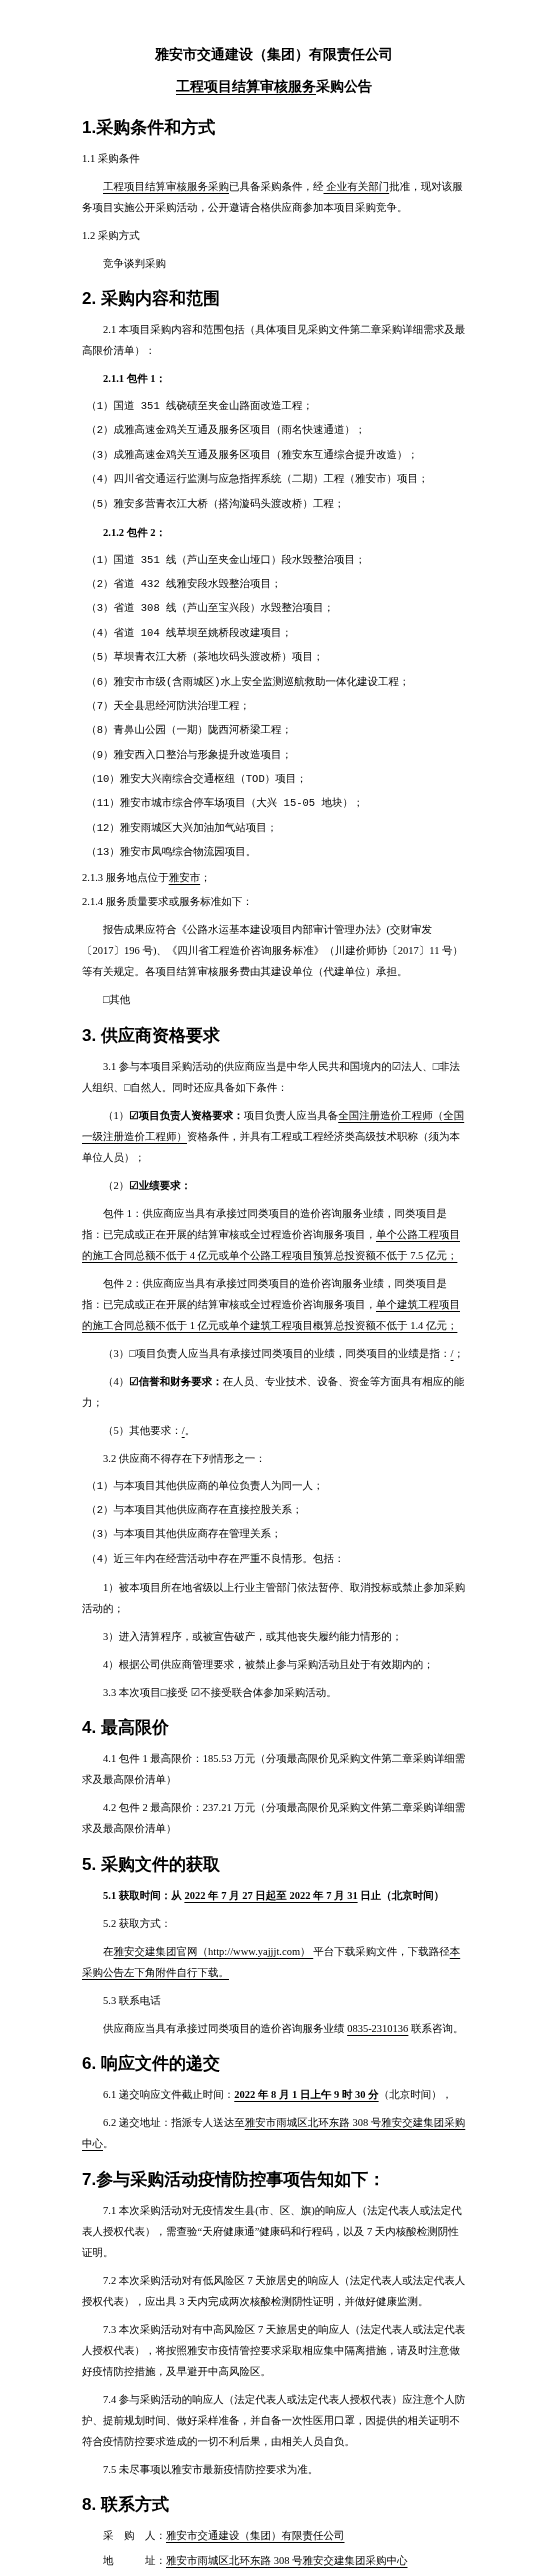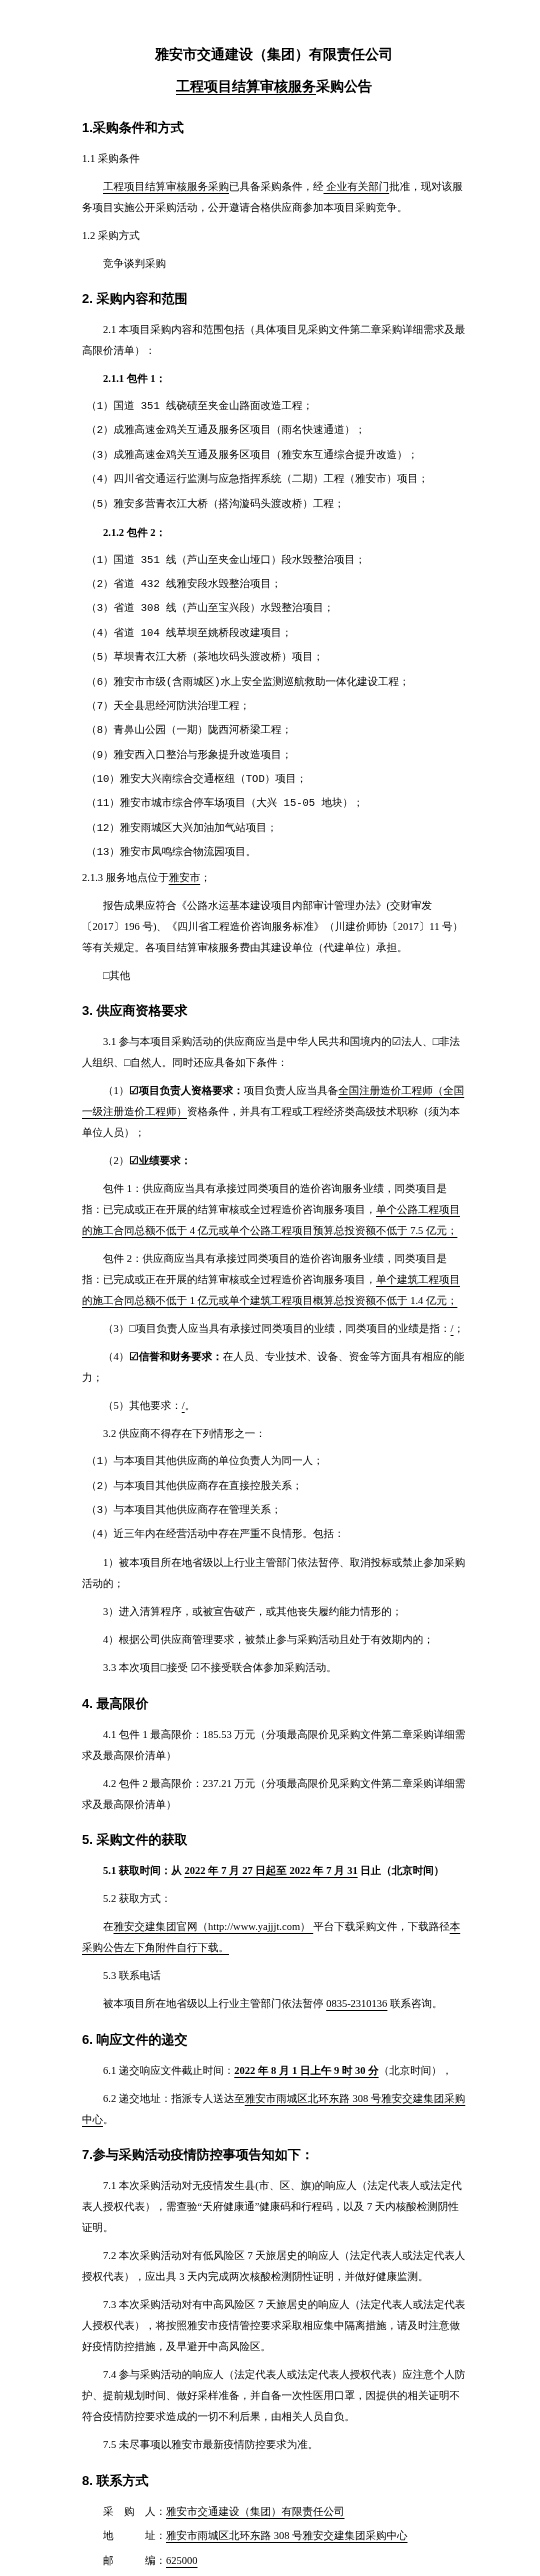--- a/index.html
+++ b/index.html
@@ -18,21 +18,21 @@
   .t-title{
     text-align:center;
     font-family:"Liberation Sans","DejaVu Sans",sans-serif;
     font-weight:bold;
     font-size:14px;
     line-height:32px;
   }
   .t-h1{
     font-family:"Liberation Sans","DejaVu Sans",sans-serif;
     font-weight:bold;
-    font-size:13px;
+    font-size:17px;
     line-height:24px;
     margin:13.5px 0 8px 0;
   }
   .t-p{ text-indent:2em; margin:7px 0; }
   .t-pm{ text-indent:0;  margin:3.4px 0; }
   .t-li{ text-indent:0.4em; margin:3.4px 0;font-family:Liberation Mono, monospace; }
   .t-contact{ text-indent:2em; margin:3.4px 0;font-family:Liberation Serif, serif; }
   .b{ font-weight:bold; }
   .u{ text-decoration:underline; text-underline-offset:2.7px; }
 </style>
@@ -64,20 +64,21 @@
       <div class="t-li"><span>（5）草坝青衣江大桥（茶地坎码头渡改桥）项目；</span></div>
       <div class="t-li"><span>（6）雅安市市级(含雨城区)水上安全监测巡航救助一体化建设工程；</span></div>
       <div class="t-li"><span>（7）天全县思经河防洪治理工程；</span></div>
       <div class="t-li"><span>（8）青鼻山公园（一期）陇西河桥梁工程；</span></div>
       <div class="t-li"><span>（9）雅安西入口整治与形象提升改造项目；</span></div>
       <div class="t-li"><span>（10）雅安大兴南综合交通枢纽（TOD）项目；</span></div>
       <div class="t-li"><span>（11）雅安市城市综合停车场项目（大兴 15-05 地块）；</span></div>
       <div class="t-li"><span>（12）雅安雨城区大兴加油加气站项目；</span></div>
       <div class="t-li"><span>（13）雅安市凤鸣综合物流园项目。</span></div>
       <div class="t-pm"><span>2.1.3 服务地点位于</span><span class="u">雅安市</span><span>；</span></div>
+      <div class="t-pm"><span>2.1.4 服务质量要求或服务标准如下：</span></div>
       <div class="t-p"><span>报告成果应符合《公路水运基本建设项目内部审计管理办法》(交财审发〔2017〕196 号)、《四川省工程造价咨询服务标准》（川建价师协〔2017〕11 号）等有关规定。各项目结算审核服务费由其建设单位（代建单位）承担。</span></div>
       <div class="t-p"><span>□其他</span></div>
       <div class="t-h1"><span>3. 供应商资格要求</span></div>
       <div class="t-p"><span>3.1 参与本项目采购活动的供应商应当是中华人民共和国境内的☑法人、□非法人组织、□自然人。同时还应具备如下条件：</span></div>
       <div class="t-p"><span>（1）</span><span class="b">☑项目负责人资格要求：</span><span>项目负责人应当具备</span><span class="u">全国注册造价工程师（全国一级注册造价工程师）</span><span>资格条件，并具有工程或工程经济类高级技术职称（须为本单位人员）；</span></div>
       <div class="t-p"><span>（2）</span><span class="b">☑业绩要求：</span></div>
       <div class="t-p"><span>包件 1：供应商应当具有承接过同类项目的造价咨询服务业绩，同类项目是指：已完成或正在开展的结算审核或全过程造价咨询服务项目，</span><span class="u">单个公路工程项目的施工合同总额不低于 4 亿元或单个公路工程项目预算总投资额不低于 7.5 亿元；</span></div>
       <div class="t-p"><span>包件 2：供应商应当具有承接过同类项目的造价咨询服务业绩，同类项目是指：已完成或正在开展的结算审核或全过程造价咨询服务项目，</span><span class="u">单个建筑工程项目的施工合同总额不低于 1 亿元或单个建筑工程项目概算总投资额不低于 1.4 亿元；</span></div>
       <div class="t-p"><span>（3）□项目负责人应当具有承接过同类项目的业绩，同类项目的业绩是指：</span><span class="u">/</span><span>；</span></div>
       <div class="t-p"><span>（4）</span><span class="b">☑信誉和财务要求：</span><span>在人员、专业技术、设备、资金等方面具有相应的能力；</span></div>
@@ -92,21 +93,21 @@
       <div class="t-p"><span>4）根据公司供应商管理要求，被禁止参与采购活动且处于有效期内的；</span></div>
       <div class="t-p"><span>3.3 本次项目□接受 ☑不接受联合体参加采购活动。</span></div>
       <div class="t-h1"><span>4. 最高限价</span></div>
       <div class="t-p"><span>4.1 包件 1 最高限价：185.53 万元（分项最高限价见采购文件第二章采购详细需求及最高限价清单）</span></div>
       <div class="t-p"><span>4.2 包件 2 最高限价：237.21 万元（分项最高限价见采购文件第二章采购详细需求及最高限价清单）</span></div>
       <div class="t-h1"><span>5. 采购文件的获取</span></div>
       <div class="t-p"><span class="b">5.1 获取时间：从 </span><span class="b u">2022 年 7 月 27 日起至 2022 年 7 月 31</span><span class="b"> 日止（北京时间）</span></div>
       <div class="t-p"><span>5.2 获取方式：</span></div>
       <div class="t-p"><span>在</span><span class="u">雅安交建集团官网（http://www.yajjjt.com） </span><span>平台下载采购文件，下载路径</span><span class="u">本采购公告左下角附件自行下载。</span></div>
       <div class="t-p"><span>5.3 联系电话</span></div>
-      <div class="t-p"><span>被本项目所在地省级以上行业主管部门依法暂停 </span><span class="u">0835-2310136</span><span> 联系咨询。</span></div>
+      <div class="t-p"><span>供应商应当具有承接过同类项目的造价咨询服务业绩 </span><span class="u">0835-2310136</span><span> 联系咨询。</span></div>
       <div class="t-h1"><span>6. 响应文件的递交</span></div>
       <div class="t-p"><span>6.1 递交响应文件截止时间：</span><span class="b u">2022 年 8 月 1 日上午 9 时 30 分</span><span>（北京时间），</span></div>
       <div class="t-p"><span>6.2 递交地址：指派专人送达至</span><span class="u">雅安市雨城区北环东路 308 号雅安交建集团采购中心</span><span>。</span></div>
       <div class="t-h1"><span>7.参与采购活动疫情防控事项告知如下：</span></div>
       <div class="t-p"><span>7.1 本次采购活动对无疫情发生县(市、区、旗)的响应人（法定代表人或法定代表人授权代表），需查验“天府健康通”健康码和行程码，以及 7 天内核酸检测阴性证明。</span></div>
       <div class="t-p"><span>7.2 本次采购活动对有低风险区 7 天旅居史的响应人（法定代表人或法定代表人授权代表），应出具 3 天内完成两次核酸检测阴性证明，并做好健康监测。</span></div>
       <div class="t-p"><span>7.3 本次采购活动对有中高风险区 7 天旅居史的响应人（法定代表人或法定代表人授权代表），将按照雅安市疫情管控要求采取相应集中隔离措施，请及时注意做好疫情防控措施，及早避开中高风险区。</span></div>
       <div class="t-p"><span>7.4 参与采购活动的响应人（法定代表人或法定代表人授权代表）应注意个人防护、提前规划时间、做好采样准备，并自备一次性医用口罩，因提供的相关证明不符合疫情防控要求造成的一切不利后果，由相关人员自负。</span></div>
       <div class="t-p"><span>7.5 未尽事项以雅安市最新疫情防控要求为准。</span></div>
       <div class="t-h1"><span>8. 联系方式</span></div>

